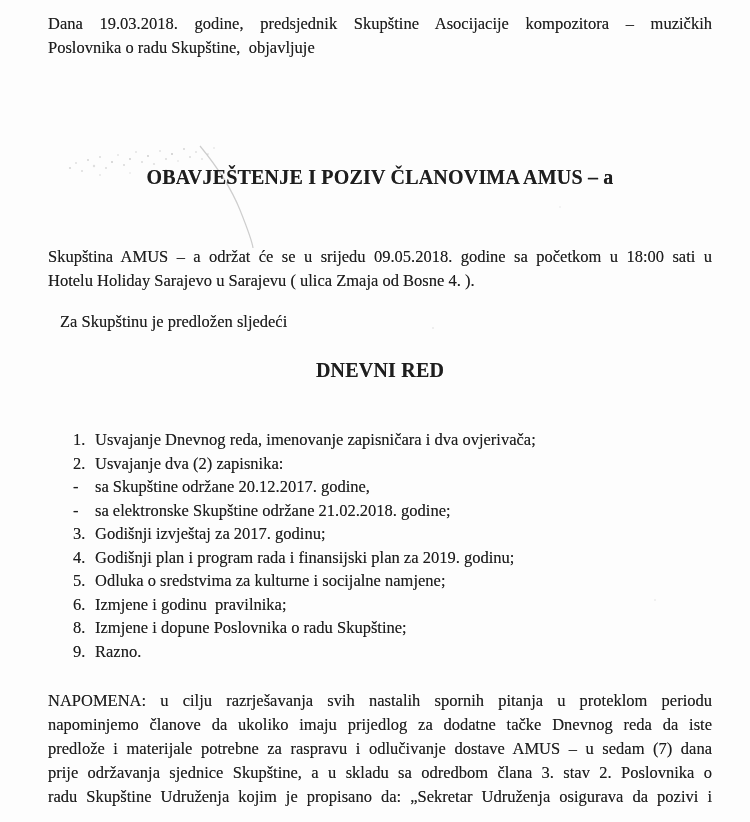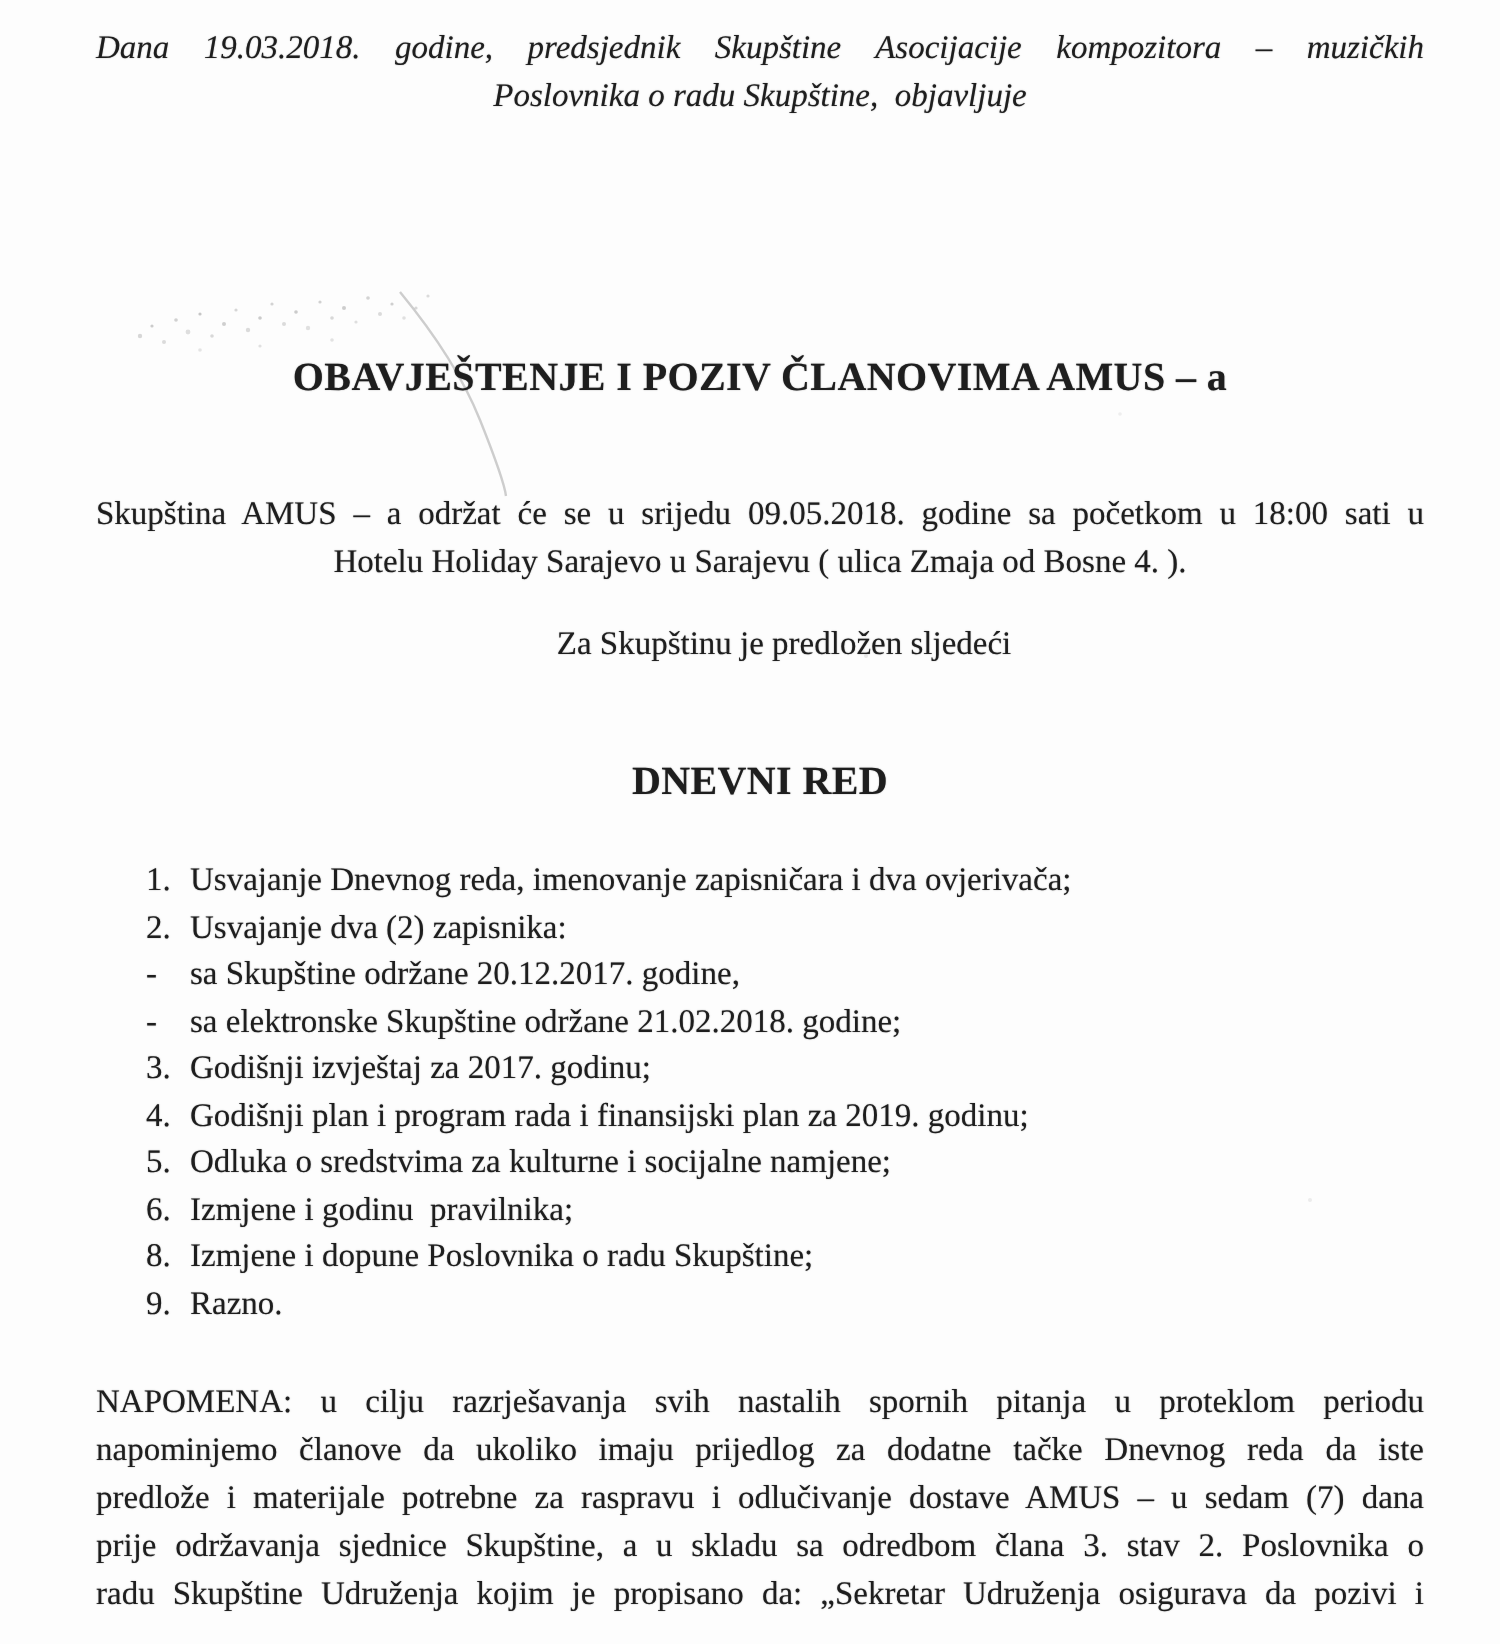--- a/index.html
+++ b/index.html
@@ -15,41 +15,41 @@
     font-size: 16.5px;
     text-shadow: 0 0 0.6px rgba(30,30,30,0.55);
   }
   .block { position: absolute; left: 48px; width: 664px; }
   .line { height: 24px; line-height: 24px; }
   .jline {
     text-align: justify;
     text-align-last: justify;
     white-space: nowrap;
   }
-  .lline { white-space: pre-wrap; text-align: center; }
+  .lline { white-space: pre-wrap; text-align: left; }
   .heading {
     position: absolute; left: 48px; width: 664px;
     text-align: center; font-weight: bold; font-size: 20px;
     line-height: 26px; letter-spacing: 0.2px;
   }
   .agenda-list { position: absolute; left: 48px; width: 664px; }
   .agenda-row { height: 23.5px; line-height: 23.5px; padding-left: 25px; }
   .li-marker { display: inline-block; width: 22px; vertical-align: top; }
   .li-text { white-space: pre-wrap; }
   .artifact-overlay {
     position: absolute; left: 0; top: 0; width: 750px; height: 822px;
     pointer-events: none;
   }
 </style>
 </head>
 <body>
 
 <div class="page" style="background: rgb(253, 253, 253); color: rgb(30, 30, 30);">
 
-  <div class="block" style="top: 12px; font-style: italic;">
+  <div class="block" style="top: 12px;">
     <div class="line jline">Dana 19.03.2018. godine, predsjednik Skupštine Asocijacije kompozitora – muzičkih</div>
     <div class="line lline">Poslovnika o radu Skupštine,  objavljuje</div>
   </div>
 
   <svg class="artifact-overlay" viewBox="0 0 750 822" xmlns="http://www.w3.org/2000/svg">
     <g stroke="#a6a6a6" stroke-width="1.2" fill="none" opacity="0.55">
       <path d="M200,146 Q228,180 240,210 T253,248"></path>
     </g>
     <g fill="#8f8f8f">
       <circle cx="70" cy="168" r="1.1" opacity="0.35"></circle>
@@ -81,32 +81,32 @@
       <circle cx="100" cy="175" r="0.9" opacity="0.22"></circle>
         <circle cx="214" cy="148" r="0.8" opacity="0.30"></circle>
     </g>
     <g fill="#bbbbbb">
       <circle cx="433" cy="328" r="1.0" opacity="0.30"></circle>
       <circle cx="655" cy="600" r="1.0" opacity="0.25"></circle>
       <circle cx="560" cy="207" r="0.9" opacity="0.22"></circle>
     </g>
   </svg>
 
-  <div class="heading" style="top: 176px;">OBAVJEŠTENJE I POZIV ČLANOVIMA AMUS – a</div>
+  <div class="heading" style="top: 164px;">OBAVJEŠTENJE I POZIV ČLANOVIMA AMUS – a</div>
 
   <div class="block" style="top: 245px;">
     <div class="line jline">Skupština AMUS – a održat će se u srijedu 09.05.2018. godine sa početkom u 18:00 sati u</div>
     <div class="line lline">Hotelu Holiday Sarajevo u Sarajevu ( ulica Zmaja od Bosne 4. ).</div>
   </div>
 
   <div class="block" style="top: 310px; margin-left: 12px;">
     <div class="line lline">Za Skupštinu je predložen sljedeći</div>
   </div>
 
-  <div class="heading" style="top: 378px; text-align: center;">DNEVNI RED</div>
+  <div class="heading" style="top: 357px; text-align: center;">DNEVNI RED</div>
 
   <div class="agenda-list" style="top: 428px;">
     <div class="agenda-row"><span class="li-marker">1.</span><span class="li-text">Usvajanje Dnevnog reda, imenovanje zapisničara i dva ovjerivača;</span></div>
     <div class="agenda-row"><span class="li-marker">2.</span><span class="li-text">Usvajanje dva (2) zapisnika:</span></div>
     <div class="agenda-row"><span class="li-marker">-</span><span class="li-text">sa Skupštine održane 20.12.2017. godine,</span></div>
     <div class="agenda-row"><span class="li-marker">-</span><span class="li-text">sa elektronske Skupštine održane 21.02.2018. godine;</span></div>
     <div class="agenda-row"><span class="li-marker">3.</span><span class="li-text">Godišnji izvještaj za 2017. godinu;</span></div>
     <div class="agenda-row"><span class="li-marker">4.</span><span class="li-text">Godišnji plan i program rada i finansijski plan za 2019. godinu;</span></div>
     <div class="agenda-row"><span class="li-marker">5.</span><span class="li-text">Odluka o sredstvima za kulturne i socijalne namjene;</span></div>
     <div class="agenda-row"><span class="li-marker">6.</span><span class="li-text">Izmjene i godinu  pravilnika;</span></div>

